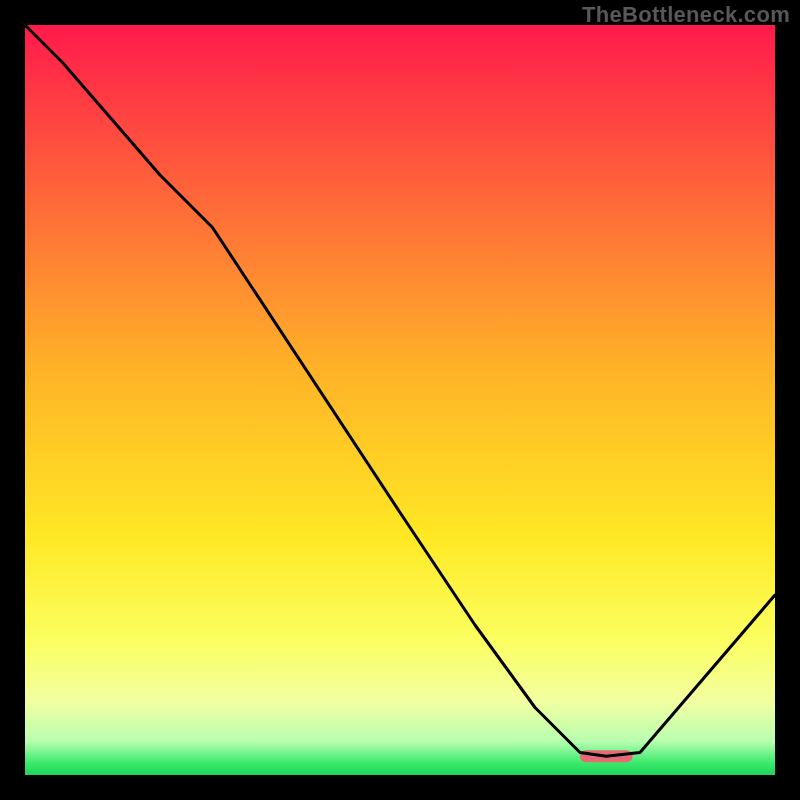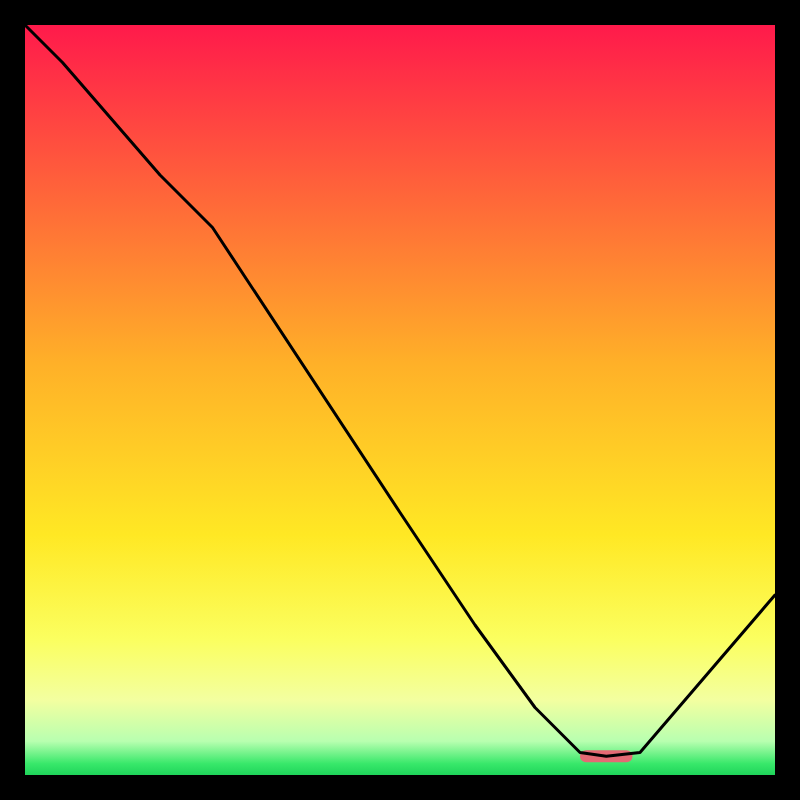--- a/index.html
+++ b/index.html
@@ -30,20 +30,21 @@
     position: absolute;
     top: 0;
     left: 0;
     display: block;
   }
 </style>
 </head>
 <body>
 
 <div id="container">
+  <div id="watermark">TheBottleneck.com</div>
 
   <svg id="chart-svg" width="800" height="800" viewBox="0 0 800 800">
     <defs>
       <linearGradient id="bg-grad" x1="0" y1="0" x2="0" y2="1">
           <stop offset="0%" stop-color="#ff1a4b"></stop>
           <stop offset="45%" stop-color="#ffb028"></stop>
           <stop offset="68%" stop-color="#ffe824"></stop>
           <stop offset="82%" stop-color="#fbff60"></stop>
           <stop offset="90%" stop-color="#f3ffa0"></stop>
           <stop offset="95.5%" stop-color="#b8ffb0"></stop>

